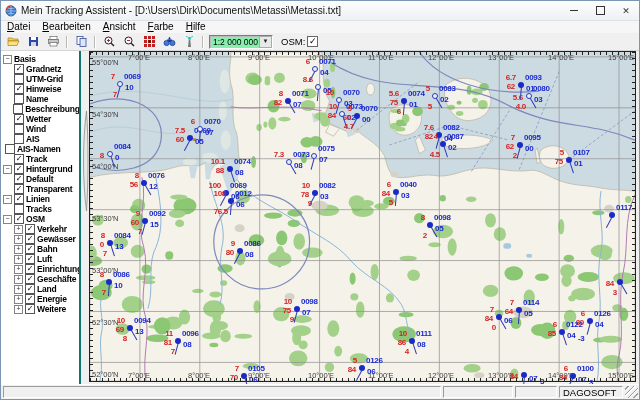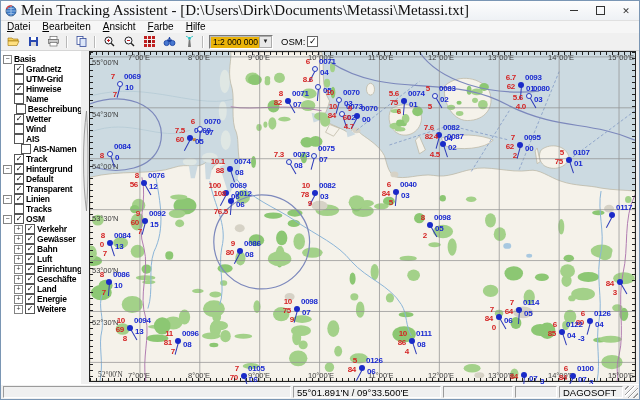--- a/index.html
+++ b/index.html
@@ -1,40 +1,40 @@
 <!DOCTYPE html>
 <html><head>
 <meta charset="utf-8">
 <style>
   html,body{margin:0;padding:0;background:#d4d0c8;}
   body{width:640px;height:400px;overflow:hidden;font-family:"Liberation Sans",sans-serif;}
   .window{position:absolute;inset:0;border:1px solid #7a96b4;background:#f0f0f0;display:flex;flex-direction:column;}
   
   .titlebar{height:19px;background:linear-gradient(#fdfdfd,#eef1f5);display:flex;align-items:center;border-bottom:1px solid #e0e0e0;flex:0 0 auto;}
   .appicon{width:12px;height:12px;margin:0 4px 0 4px;flex:0 0 auto;}
-  .title-text{font-size:15px;color:#111;white-space:nowrap;overflow:hidden;flex:1;font-family:Liberation Serif, serif;}
+  .title-text{font-size:10px;color:#111;white-space:nowrap;overflow:hidden;flex:1;}
   .winbtn{width:26px;height:19px;display:flex;align-items:center;justify-content:center;color:#333;font-size:9px;flex:0 0 auto;}
   .glyph-min{width:8px;height:1px;background:#333;display:block;}
   .glyph-max{width:7px;height:7px;border:1px solid #333;display:block;}
   
   .menubar{height:12px;background:#f6f6f6;display:flex;align-items:center;font-size:10px;color:#000;flex:0 0 auto;}
   .menu-item{padding:0 6px;line-height:12px;}
   .menu-item u{text-decoration:underline;}
   
   .toolbar{height:17px;background:#f0f0f0;border-bottom:1px solid #d6d6d6;display:flex;align-items:center;padding-left:2px;flex:0 0 auto;}
   .tbtn{width:18px;height:16px;display:flex;align-items:center;justify-content:center;border:1px solid transparent;}
   .tsep{width:1px;height:12px;background:#b8b8b8;margin:0 3px;border-right:1px solid #fff;}
-  .combo{width:62px;height:12px;background:#eab308;border:1px solid #888;border-color:#7a7a7a #fff #fff #7a7a7a;box-shadow:inset 1px 1px 0 #bbb;display:flex;align-items:center;font-size:8.5px;margin-left:2px;}
+  .combo{width:62px;height:12px;background:#86efac;border:1px solid #888;border-color:#7a7a7a #fff #fff #7a7a7a;box-shadow:inset 1px 1px 0 #bbb;display:flex;align-items:center;font-size:8.5px;margin-left:2px;}
   .combo .cval{flex:1;padding-left:3px;white-space:nowrap;}
   .combo .carrow{width:11px;height:10px;background:#e8e8e8;border:1px solid #aaa;font-size:6px;line-height:9px;text-align:center;color:#222;}
   .osm-label{font-size:9.5px;margin:0 2px 0 8px;}
   .cbx{width:9px;height:9px;background:#fff;border:1px solid #666;font-size:9px;line-height:8px;text-align:center;color:#000;display:inline-block;}
   
   .main{position:relative;flex:1;background:#f0f0f0;overflow:hidden;}
-  .sidebar{position:absolute;left:0;top:0;bottom:0;width:84px;background:#fff;border-right:1px solid #0f766e;overflow:hidden;padding-top:3px;box-sizing:border-box;}
+  .sidebar{position:absolute;left:0;top:0;bottom:0;width:84px;background:#fff;border-right:6px solid #0f766e;overflow:hidden;padding-top:3px;box-sizing:border-box;}
   .trow{height:10px;line-height:10px;display:flex;align-items:center;white-space:nowrap;}
   .expbox{width:7px;height:7px;border:1px solid #848484;background:#fff;font-size:7px;line-height:5px;text-align:center;color:#333;margin-right:2px;flex:0 0 auto;box-sizing:content-box;}
   .cb{width:8px;height:8px;border:1px solid #555;background:#fff;font-size:8px;line-height:7px;text-align:center;color:#000;margin-right:2px;flex:0 0 auto;box-sizing:content-box;}
   .tlabel{font-size:8.5px;font-weight:bold;letter-spacing:-0.2px;color:#000;}
   .splitter{position:absolute;left:80px;top:0;bottom:0;width:8px;background:#f0f0f0;}
   
   .map{position:absolute;left:88px;top:0;right:3px;bottom:2px;border:1px solid #222;background:#ccdae1;}
   .map svg.base{position:absolute;inset:0;width:100%;height:100%;}
   .overlay{position:absolute;inset:0;}
   .ticks-t,.ticks-b{position:absolute;left:0;right:0;height:3px;background:repeating-linear-gradient(90deg,#222 0 1px,transparent 1px 6px);}
@@ -204,21 +204,21 @@
             <span class="tlabel">Wetter</span>
           </div>
           <div class="trow" style="padding-left: 13px;">
             <span class="cb"></span>
             <span class="tlabel">Wind</span>
           </div>
           <div class="trow" style="padding-left: 13px;">
             <span class="cb"></span>
             <span class="tlabel">AIS</span>
           </div>
-          <div class="trow" style="padding-left: 20px;">
+          <div class="trow" style="padding-left: 4px;">
             <span class="cb"></span>
             <span class="tlabel">AIS-Namen</span>
           </div>
           <div class="trow" style="padding-left: 13px;">
             <span class="cb">✓</span>
             <span class="tlabel">Track</span>
           </div>
           <div class="trow" style="padding-left: 2px;">
             <span class="expbox">−</span>
             <span class="cb">✓</span>
@@ -571,21 +571,21 @@
           <span class="glabel" style="left: 458px; top: 1px;">14°00'E</span>
           <span class="glabel" style="left: 458px; bottom: 1px;">14°00'E</span>
           <span class="glabel" style="left: 518px; top: 1px;">15°00'E</span>
           <span class="glabel" style="left: 518px; bottom: 1px;">15°00'E</span>
           <span class="glabel" style="left: 2px; top: 6px;">55°00'N</span>
           <span class="glabel" style="left: 2px; top: 58px;">54°30'N</span>
           <span class="glabel" style="left: 2px; top: 110px;">54°00'N</span>
           <span class="glabel" style="left: 2px; top: 162px;">53°30'N</span>
           <span class="glabel" style="left: 2px; top: 214px;">53°00'N</span>
           <span class="glabel" style="left: 2px; top: 266px;">52°30'N</span>
-          <span class="glabel" style="left: 8px; top: 318px; font-family: Liberation Serif, serif;">52°00'N</span>
+          <span class="glabel" style="left: 2px; top: 318px;">52°00'N</span>
           <div class="stn ring" style="left: 30px; top: 32px;">
             <i class="barb" style="transform: rotate(15deg);"></i>
             <i class="dot"></i>
             <span class="id">0069</span>
             <span class="sub">10</span>
             <span class="r1">7</span>
             <span class="r3">7</span>
           </div>
           <div class="stn ring" style="left: 20px; top: 102px;">
             <i class="barb" style="transform: rotate(-18deg);"></i>
@@ -939,19 +939,18 @@
         </div>
       <div class="ticks-t"></div>
       <div class="ticks-b"></div>
       <div class="ticks-l"></div>
       <div class="ticks-r"></div>
     </div>
   </div>
 
   <div class="statusbar">
     <div class="seg" style="flex:1"></div>
-    <div class="seg" style="width:140px">55°01.891'N / 09°33.500'E</div>
     <div class="seg" style="width:62px"></div>
     <div class="seg" style="width:34px"></div>
     <div class="seg" style="width:56px">DAGOSOFT</div>
     <div class="grip"></div>
   </div>
 </div>
 
 </body></html>

